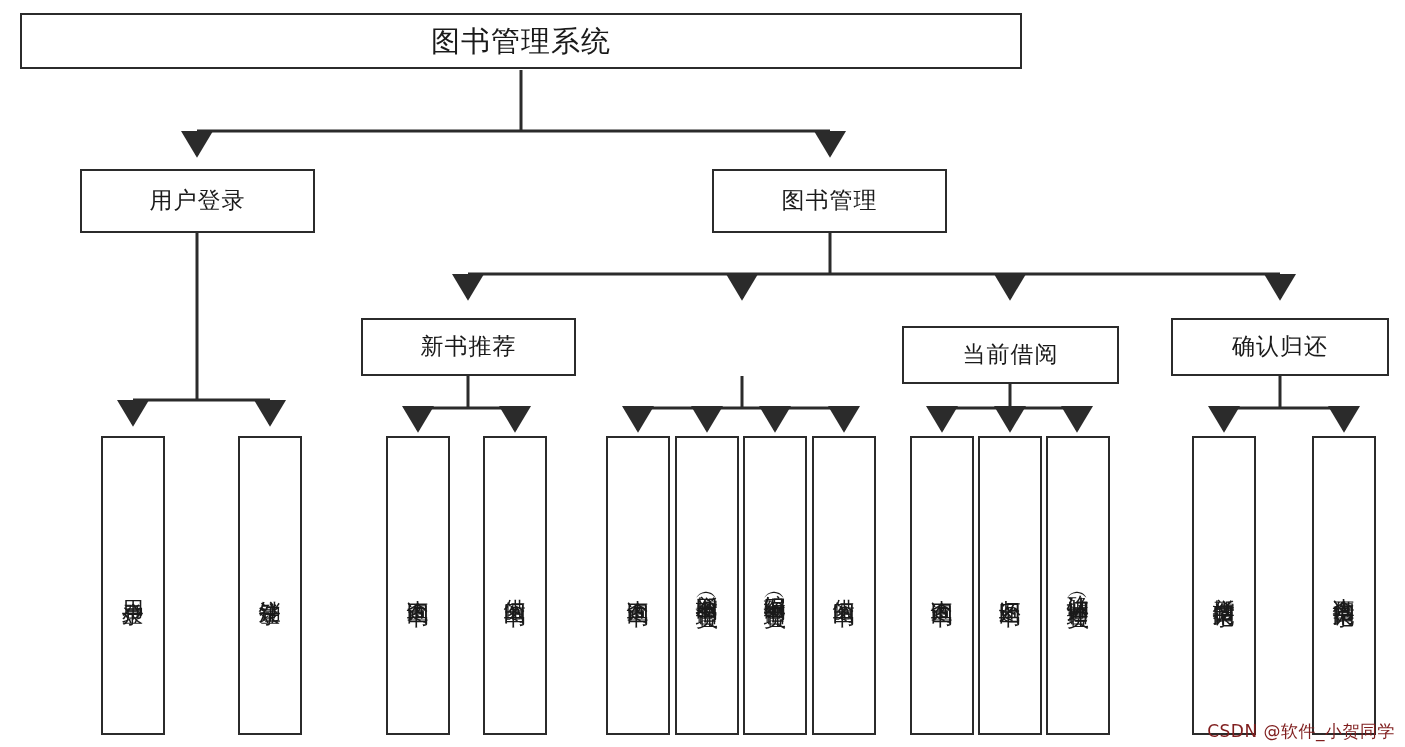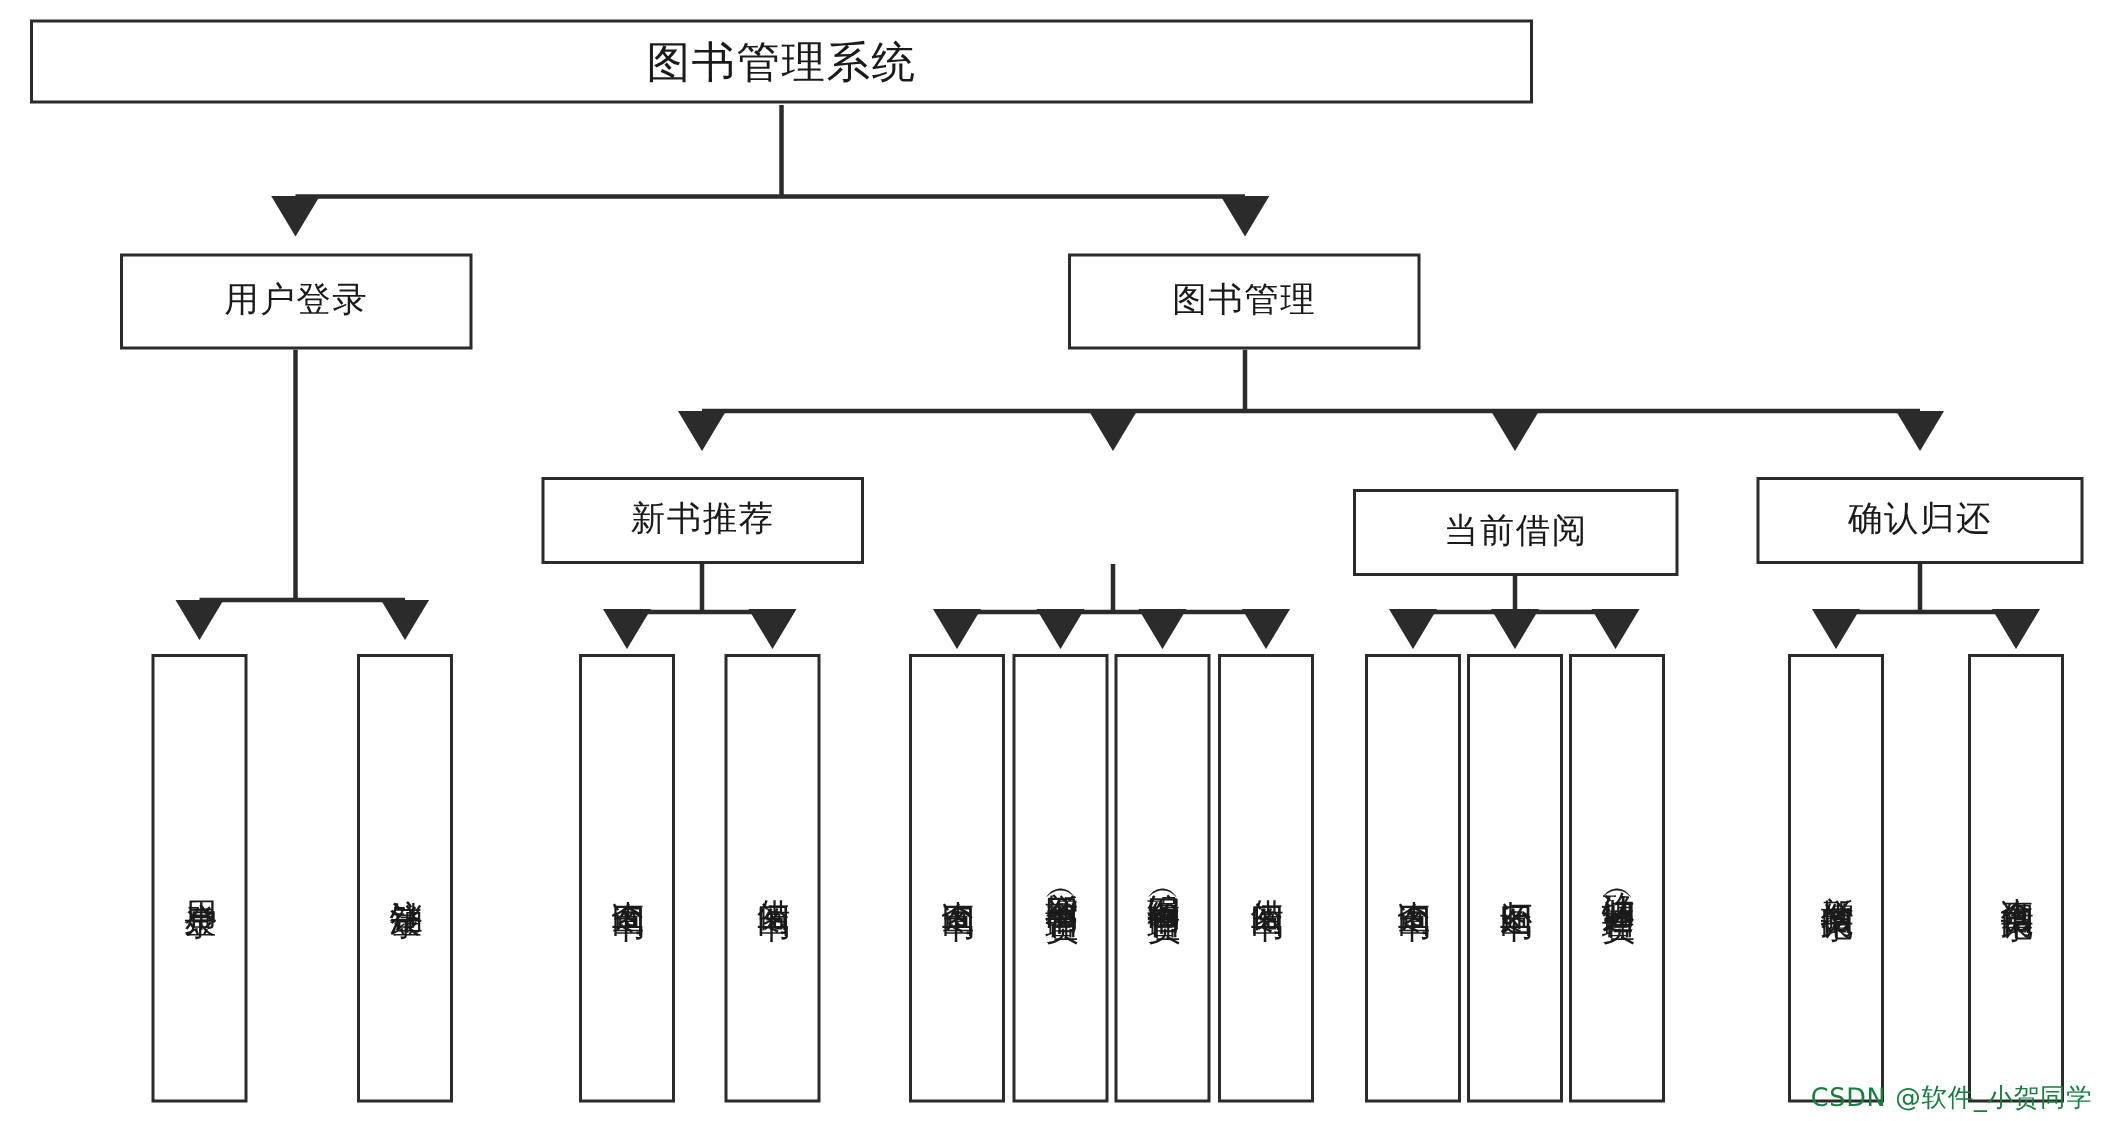--- a/index.html
+++ b/index.html
@@ -55,21 +55,21 @@
     top: 0;
     width: 1405px;
     height: 747px;
     pointer-events: none;
   }
   .watermark {
     position: absolute;
     right: 10px;
     bottom: 4px;
     font-size: 17px;
-    color: #15803d;
+    color: #7f1d1d;
     letter-spacing: 0.5px;
     white-space: nowrap;
   }
 </style>
 </head>
 <body>
 
 <div id="canvas">
 
   <svg id="connectors" viewBox="0 0 1405 747" xmlns="http://www.w3.org/2000/svg">

